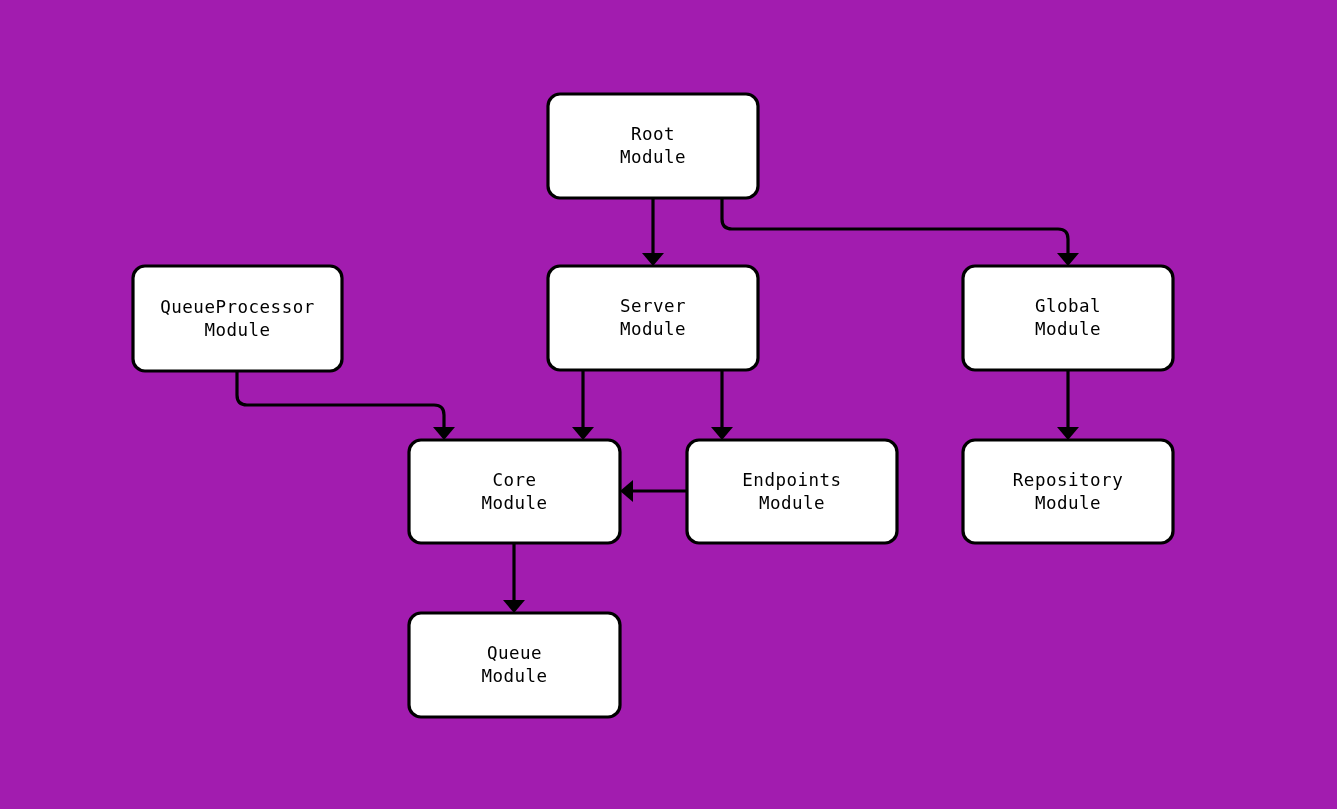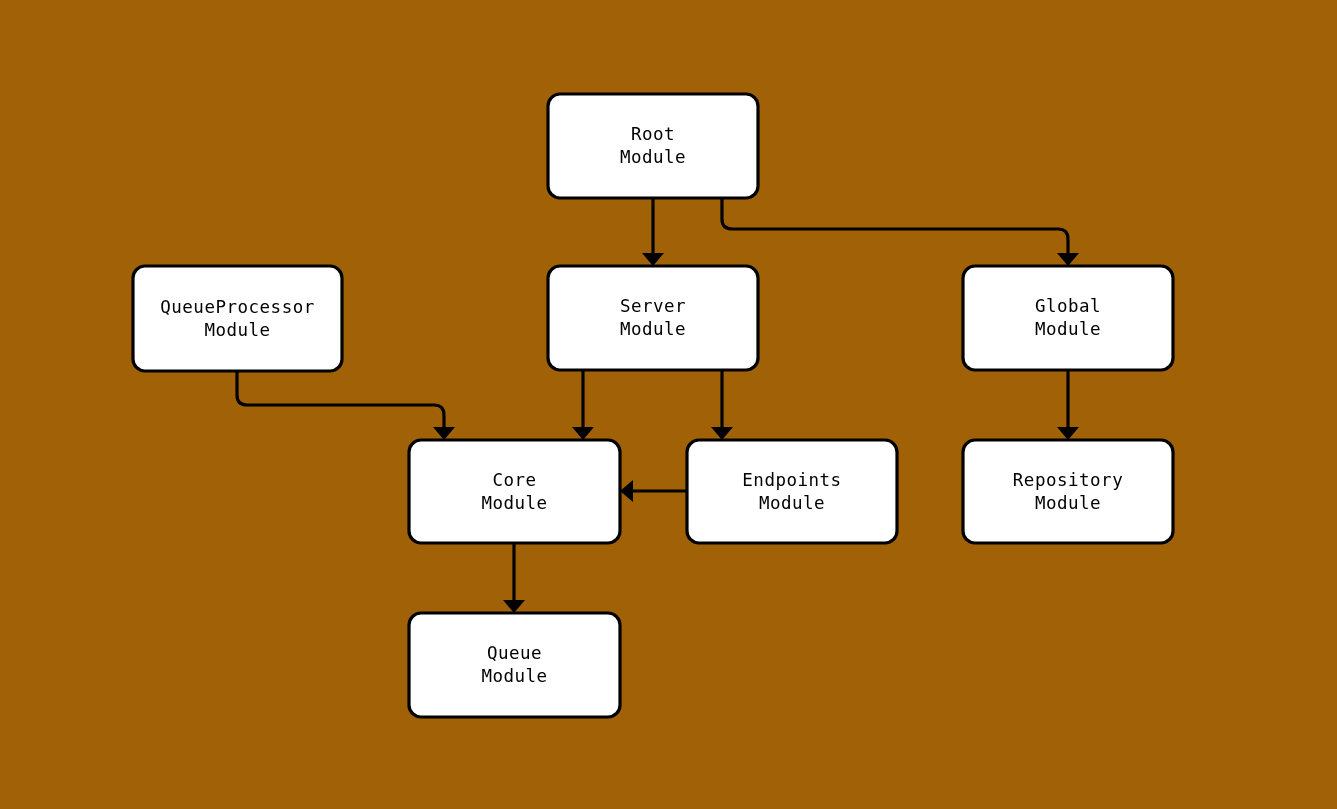--- a/index.html
+++ b/index.html
@@ -10,21 +10,21 @@
   body {
     width: 1337px;
     height: 809px;
     overflow: hidden;
     font-family: "DejaVu Sans Mono", "Liberation Mono", monospace;
   }
   #diagram-root {
     position: relative;
     width: 1337px;
     height: 809px;
-    background: #a16207;
+    background: #a21caf;
   }
   svg#diagram-svg {
     position: absolute;
     top: 0;
     left: 0;
     width: 1337px;
     height: 809px;
     display: block;
   }
   .node-rect {

